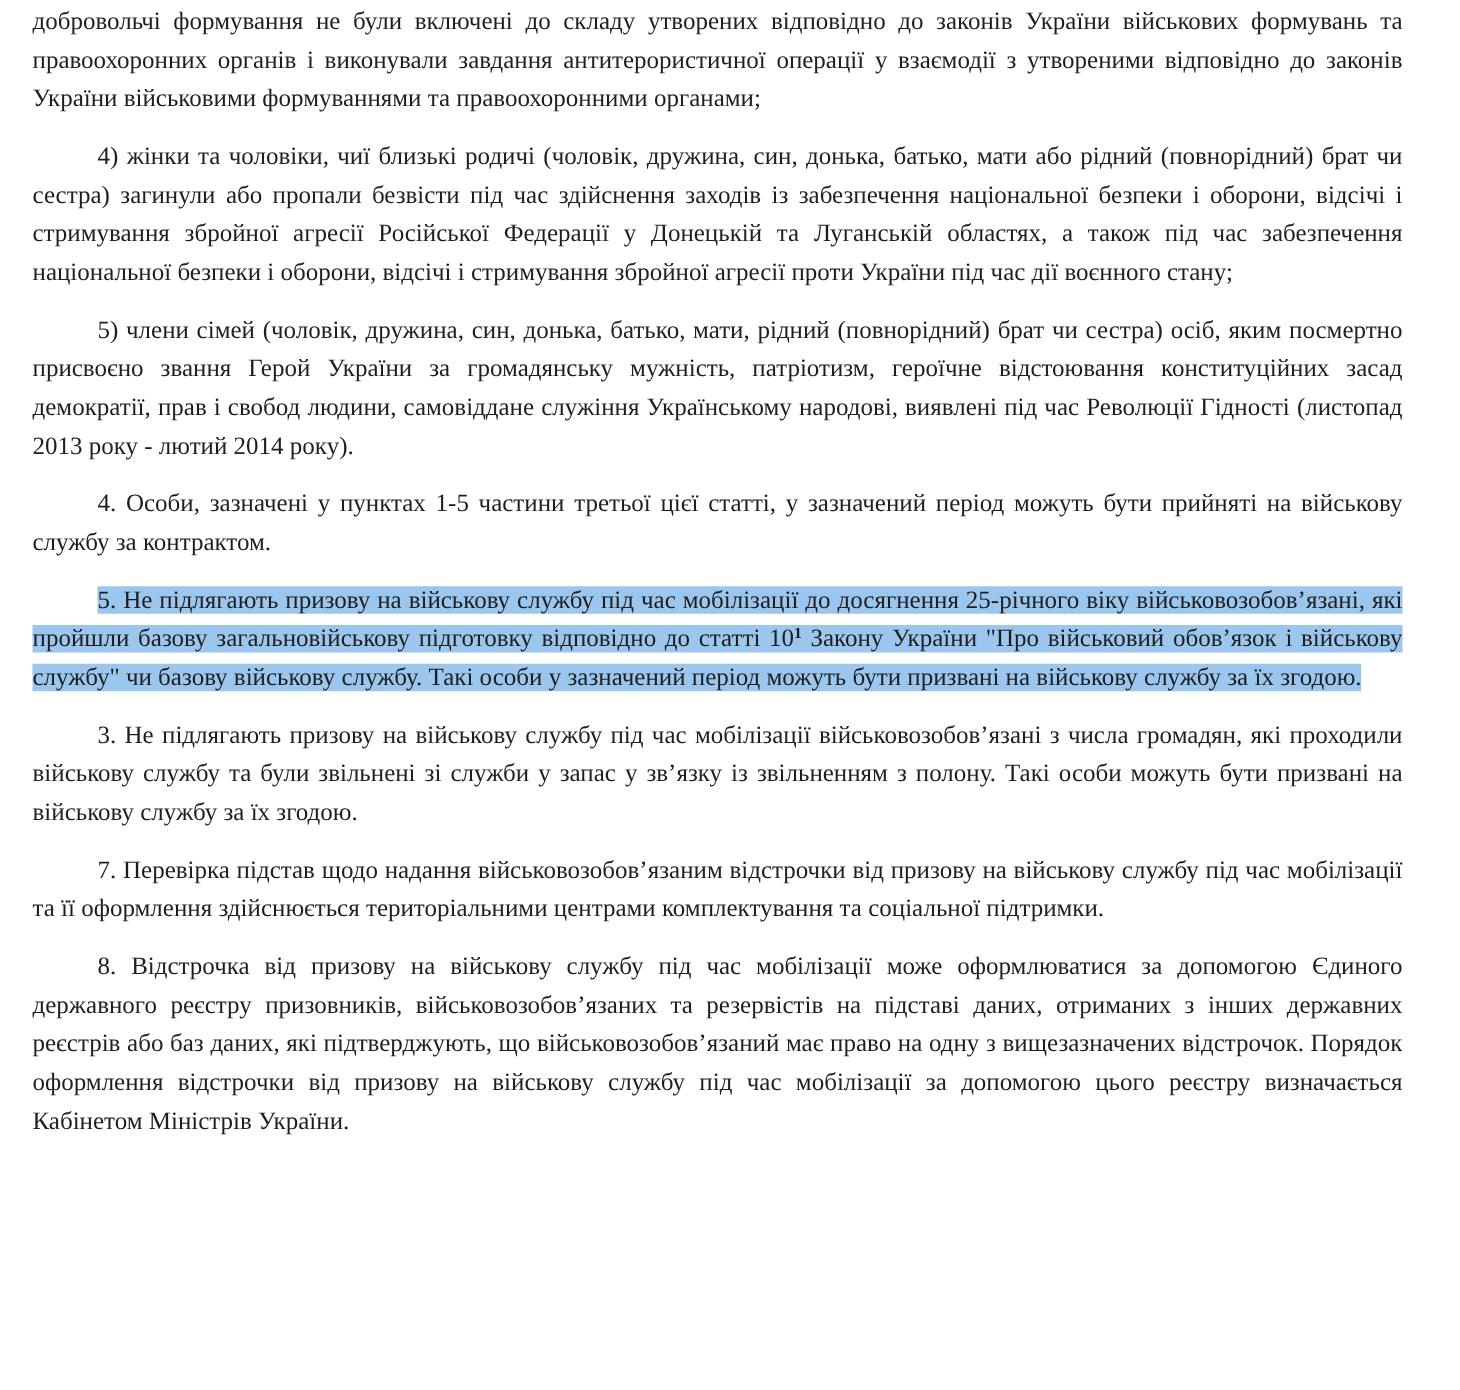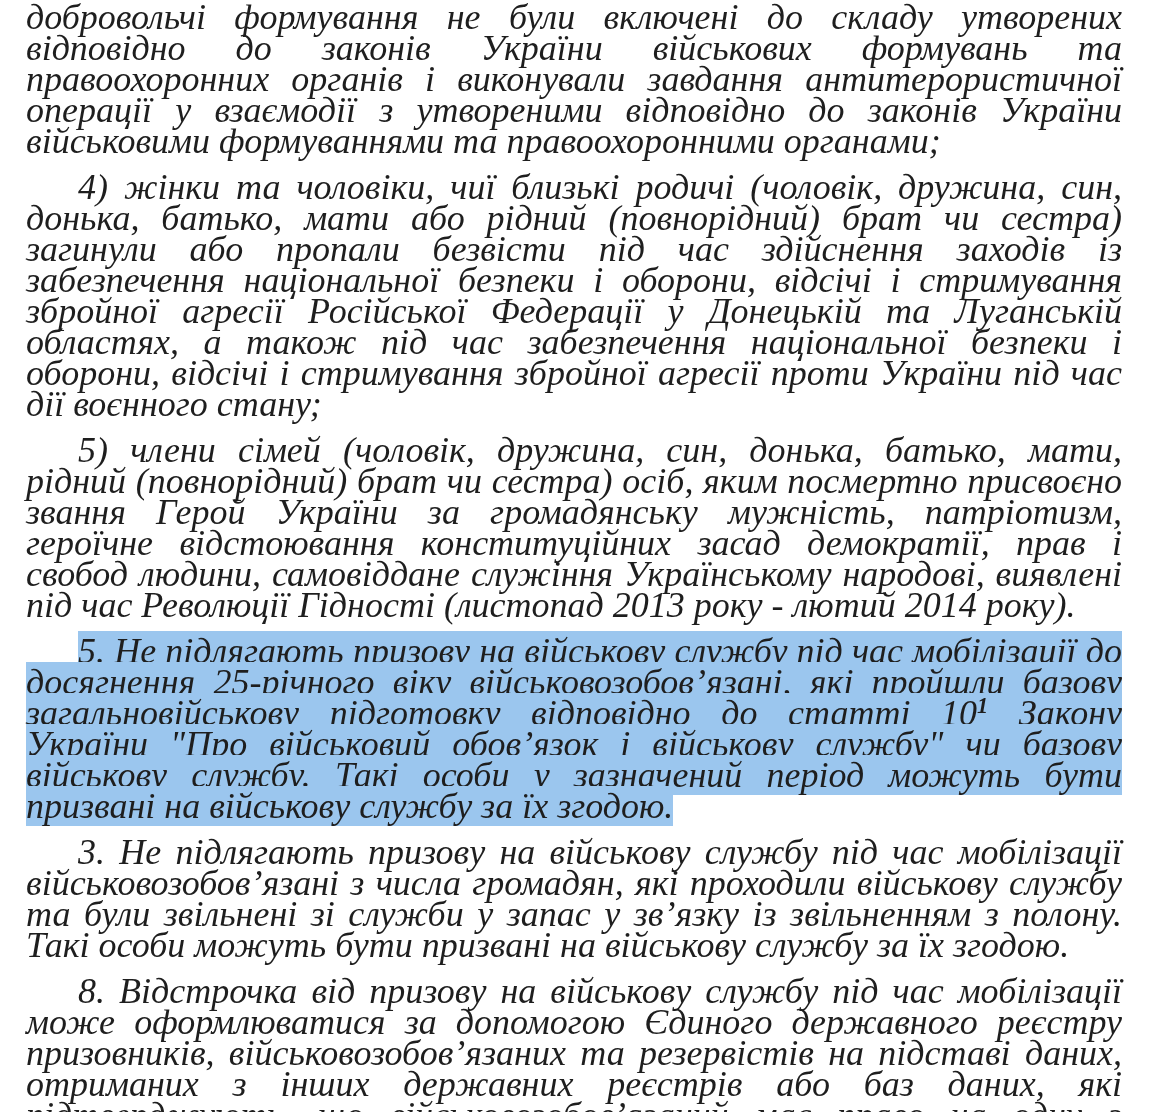--- a/index.html
+++ b/index.html
@@ -15,27 +15,26 @@
     overflow:hidden;
     font-family:"Liberation Serif","DejaVu Serif",serif;
     color:var(--ink);
   }
   .page{
     width:100%;
     height:100%;
     padding:2px 46px 0 26px;
   }
   p.para{
-    font-size:36px;
+    font-size:20px;
     line-height:31px;
     text-align:justify;
     text-indent:52px;
     margin:0 0 15px 0;
     color:var(--ink);
-    font-style:italic;
   }
   p.para.no-indent{
     text-indent:0;
   }
   .selection{
     background-color:var(--sel);
   }
   sup.fn{
     font-weight:bold;
     font-size:62%;
@@ -49,21 +48,23 @@
 <body>
 
 <div class="page">
 
   <p class="para no-indent">добровольчі формування не були включені до складу утворених відповідно до законів України військових формувань та правоохоронних органів і виконували завдання антитерористичної операції у взаємодії з утвореними відповідно до законів України військовими формуваннями та правоохоронними органами;</p>
 
   <p class="para">4) жінки та чоловіки, чиї близькі родичі (чоловік, дружина, син, донька, батько, мати або рідний (повнорідний) брат чи сестра) загинули або пропали безвісти під час здійснення заходів із забезпечення національної безпеки і оборони, відсічі і стримування збройної агресії Російської Федерації у Донецькій та Луганській областях, а також під час забезпечення національної безпеки і оборони, відсічі і стримування збройної агресії проти України під час дії воєнного стану;</p>
 
   <p class="para">5) члени сімей (чоловік, дружина, син, донька, батько, мати, рідний (повнорідний) брат чи сестра) осіб, яким посмертно присвоєно звання Герой України за громадянську мужність, патріотизм, героїчне відстоювання конституційних засад демократії, прав і свобод людини, самовіддане служіння Українському народові, виявлені під час Революції Гідності (листопад 2013 року - лютий 2014 року).</p>
 
+  <p class="para">4. Особи, зазначені у пунктах 1-5 частини третьої цієї статті, у зазначений період можуть бути прийняті на військову службу за контрактом.</p>
 
   <p class="para"><span class="selection"><span>5. Не підлягають призову на військову службу під час мобілізації до досягнення 25-річного віку військовозобов’язані, які пройшли базову загальновійськову підготовку відповідно до статті 10</span><sup class="fn">1</sup><span> Закону України "Про військовий обов’язок і військову службу" чи базову військову службу. Такі особи у зазначений період можуть бути призвані на військову службу за їх згодою.</span></span></p>
 
   <p class="para">3. Не підлягають призову на військову службу під час мобілізації військовозобов’язані з числа громадян, які проходили військову службу та були звільнені зі служби у запас у зв’язку із звільненням з полону. Такі особи можуть бути призвані на військову службу за їх згодою.</p>
 
+  <p class="para">7. Перевірка підстав щодо надання військовозобов’язаним відстрочки від призову на військову службу під час мобілізації та її оформлення здійснюється територіальними центрами комплектування та соціальної підтримки.</p>
 
   <p class="para">8. Відстрочка від призову на військову службу під час мобілізації може оформлюватися за допомогою Єдиного державного реєстру призовників, військовозобов’язаних та резервістів на підставі даних, отриманих з інших державних реєстрів або баз даних, які підтверджують, що військовозобов’язаний має право на одну з вищезазначених відстрочок. Порядок оформлення відстрочки від призову на військову службу під час мобілізації за допомогою цього реєстру визначається Кабінетом Міністрів України.</p>
 
 </div>
 
 </body></html>

